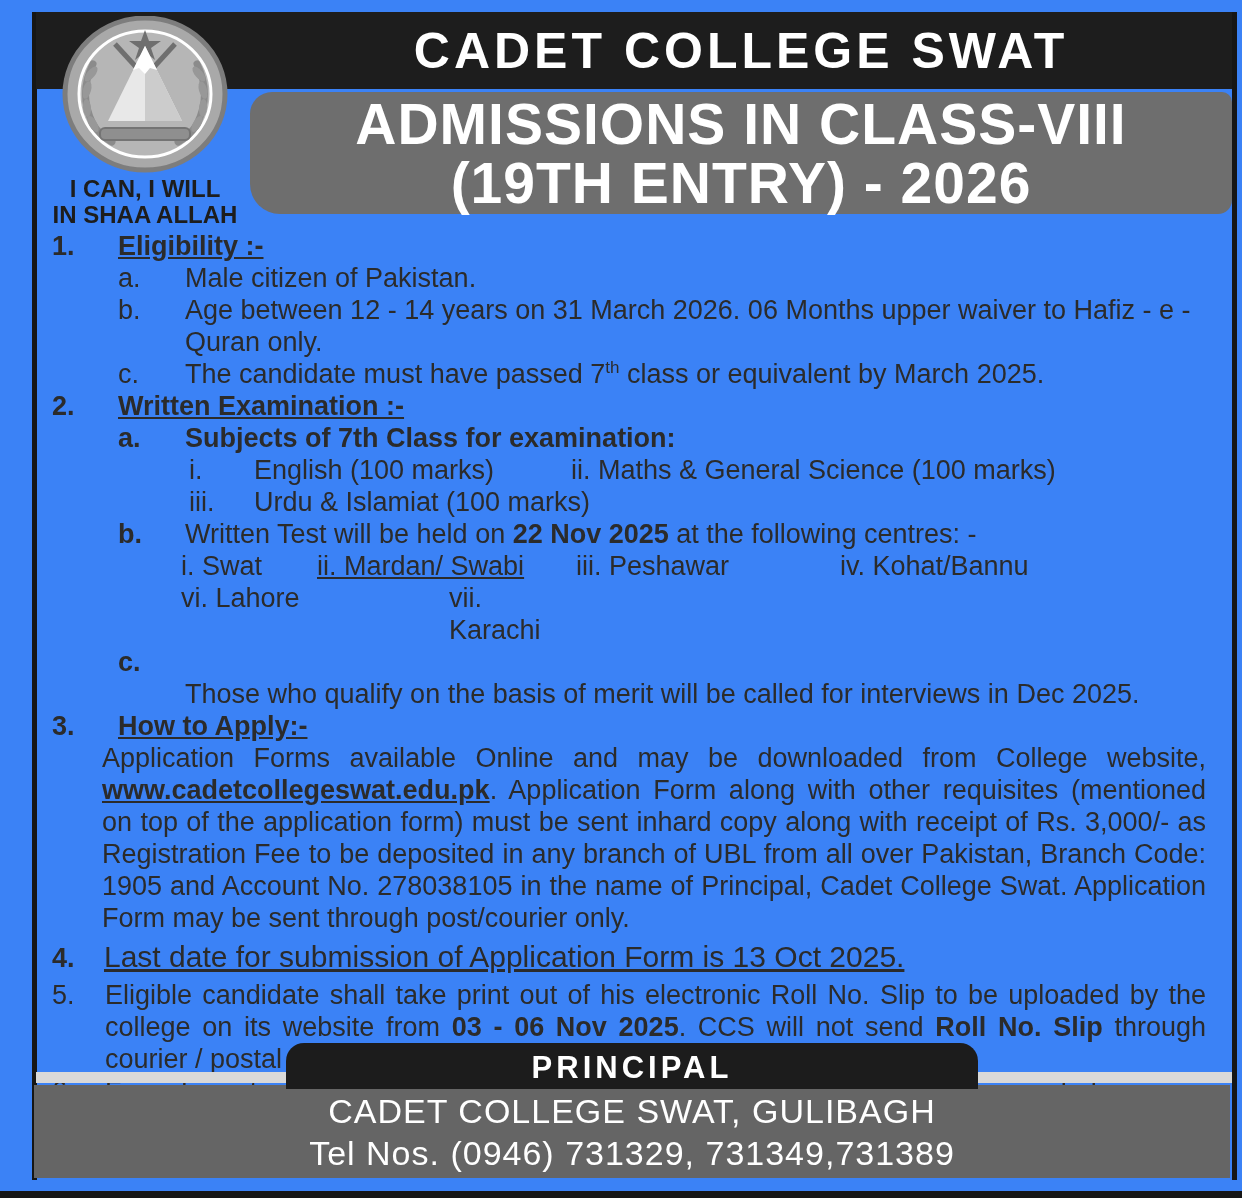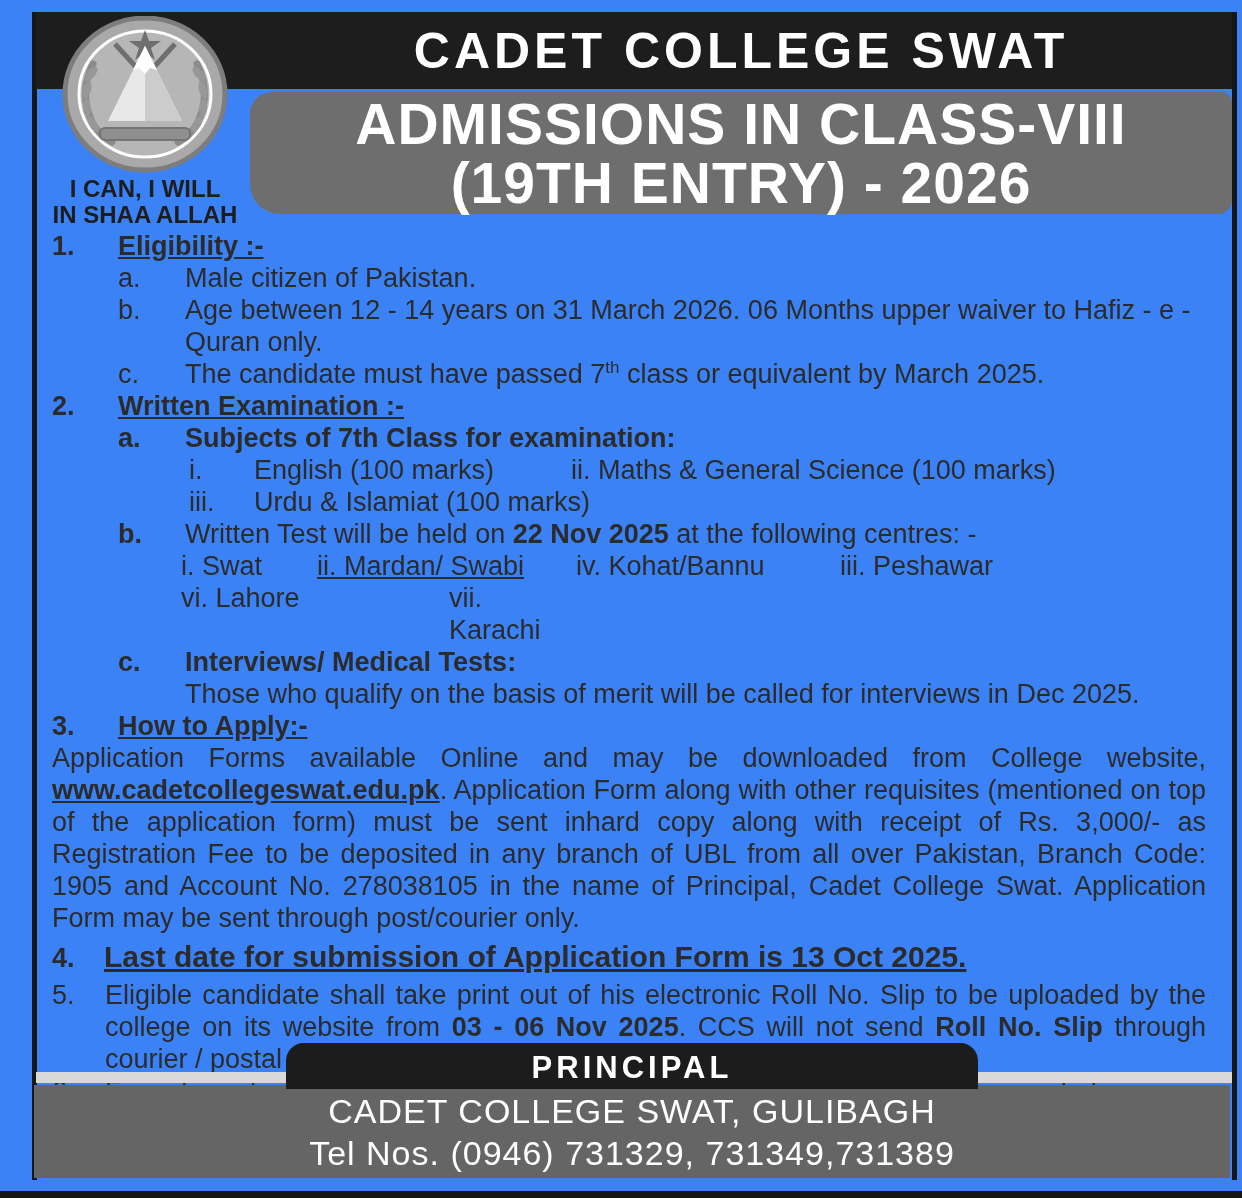--- a/index.html
+++ b/index.html
@@ -46,22 +46,22 @@
   .ul{text-decoration:underline;}
   .indent-roman{margin-left:137px;}
   .roman{flex:none;width:65px;}
   .subj-c1{flex:none;width:317px;}
   .centres{margin-left:129px;}
   .cen-r1 span:nth-child(1){flex:none;width:136px;}
   .cen-r1 span:nth-child(2){flex:none;width:259px;text-decoration:underline;}
   .cen-r1 span:nth-child(3){flex:none;width:264px;}
   .cen-r2 span:nth-child(1){flex:none;width:268px;}
   .cen-r2 span:nth-child(2){flex:none;width:124px;}
-  .para{text-align:justify;}
-  .s4line{font-size:30px;font-weight:bold;text-decoration:underline;margin:7px 0 6px 0;}
+  .para{margin-left:50px;text-align:justify;}
+  .s4line{font-size:30px;font-weight:normal;text-decoration:underline;margin:7px 0 6px 0;}
   .just{text-align:justify;}
   sup{font-size:17px;line-height:0;}
 
   
   #light-strip{position:absolute;left:36px;top:1072px;width:1196px;height:11px;background:#d9d9d9;}
   #principal-box{
     position:absolute;left:286px;top:1043px;width:692px;height:46px;background:#1c1c1c;
     border-radius:18px 18px 0 0;color:#ffffff;text-align:center;
     font-weight:bold;font-size:31px;letter-spacing:4px;line-height:50px;z-index:3;
   }
@@ -165,31 +165,30 @@
       <span>Urdu &amp; Islamiat (100 marks)</span>
     </div>
     <div class="row">
       <span class="num reg"></span>
       <span class="letter b">b.</span>
       <span><span>Written Test will be held on </span><span class="bold">22 Nov 2025</span><span> at the following centres: -</span></span>
     </div>
     <div class="row centres cen-r1">
       <span>i. Swat</span>
       <span>ii. Mardan/ Swabi</span>
+      <span>iii. Peshawar</span>
       <span>iv. Kohat/Bannu</span>
-      <span>iii. Peshawar</span>
     </div>
     <div class="row centres cen-r2">
       <span>vi. Lahore</span>
       <span>vii. Karachi</span>
     </div>
     <div class="row">
       <span class="num reg"></span>
       <span class="letter b">c.</span>
-      <span class="bold">Interviews/ Medical Tests:</span>
     </div>
     <div class="row">
       <span class="num reg"></span>
       <span class="letter"></span>
       <span>Those who qualify on the basis of merit will be called for interviews in Dec 2025.</span>
     </div>
 
     <div class="row">
       <span class="num">3.</span>
       <span class="h-ul">How to Apply:-</span>

